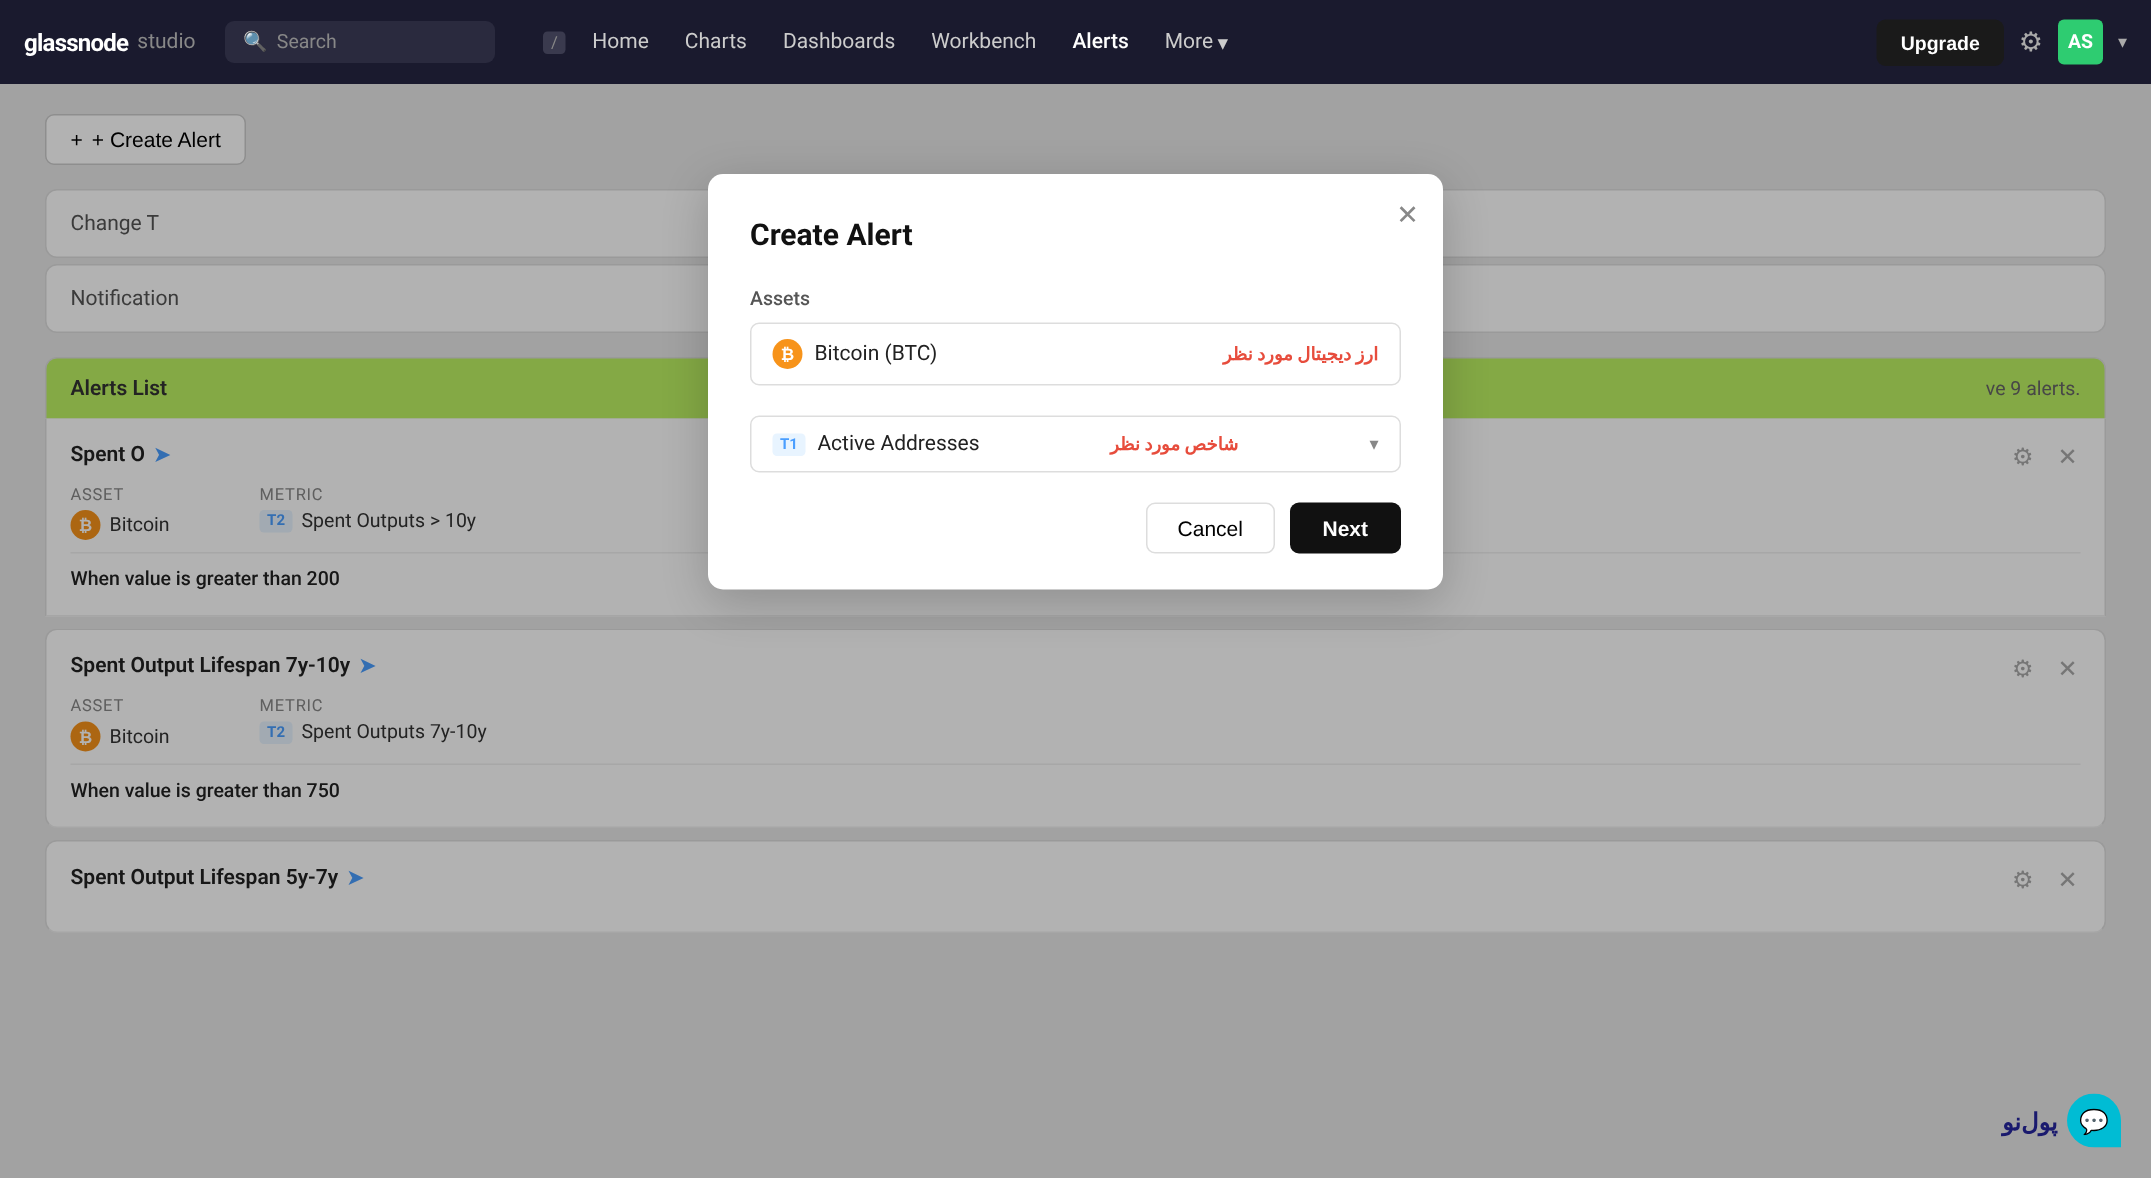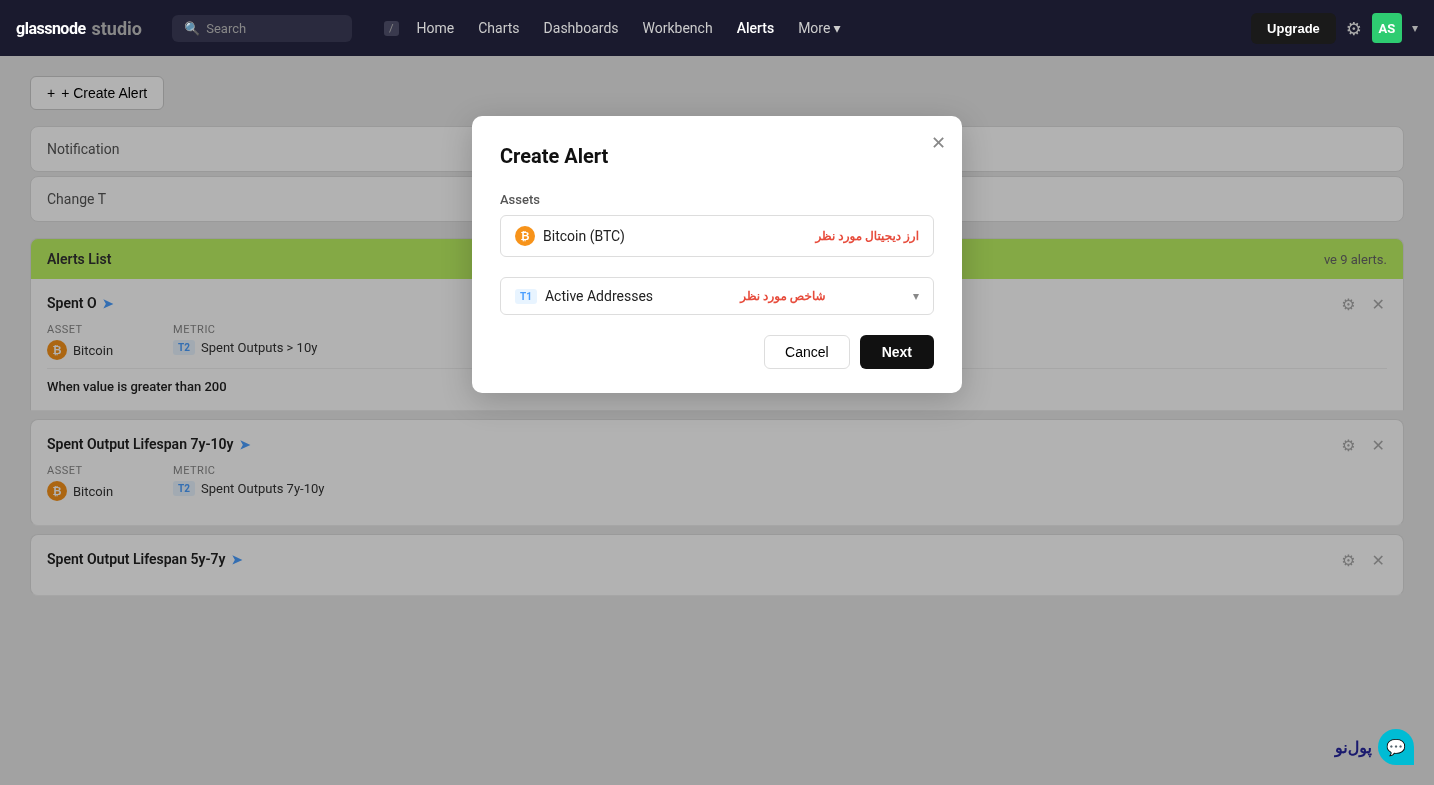--- a/index.html
+++ b/index.html
@@ -20,32 +20,32 @@
       align-items: center;
       padding: 0 16px;
       gap: 8px;
       position: relative;
       z-index: 10;
     }
     .navbar-logo {
       display: flex;
       align-items: center;
       gap: 4px;
-      margin-right: 22px;
+      margin-right: 12px;
     }
     .logo-text-glass {
       color: #ffffff;
       font-weight: 700;
       font-size: 16px;
       letter-spacing: -0.5px;
     }
     .logo-text-studio {
       color: #888;
-      font-weight: 700;
-      font-size: 18px;
+      font-weight: 400;
+      font-size: 14px;
       margin-left: 2px;
     }
     .search-box {
       display: flex;
       align-items: center;
       background: #2a2a3e;
       border-radius: 6px;
       padding: 6px 12px;
       gap: 6px;
       min-width: 180px;
@@ -440,26 +440,26 @@
   </div>
 </nav>
 
 <div class="page-content">
 
   <button class="create-alert-btn">
     <span>+</span>
     <span>+ Create Alert</span>
   </button>
 
+  <div class="notification-row" style="margin-top:4px">
+    <span>Change T</span>
+  </div>
+
   <div class="notification-row">
     <span>Notification</span>
-  </div>
-
-  <div class="notification-row" style="margin-top:4px">
-    <span>Change T</span>
   </div>
 
   <div class="alerts-header" style="margin-top:16px">
     <span class="alerts-header-title">Alerts List</span>
     <span class="alerts-header-count">ve 9 alerts.</span>
   </div>
 
   <div class="alert-card">
     <div class="alert-card-title">
       <span>Spent O</span>
@@ -509,20 +509,24 @@
         </div>
       </div>
       <div class="alert-card-field">
         <label>Metric</label>
         <div class="metric-badge">
           <span class="tier-badge">T2</span>
           <span>Spent Outputs 7y-10y</span>
         </div>
       </div>
     </div>
+    <div class="alert-condition">
+      <span>When value is</span>
+      <span>greater than 750</span>
+    </div>
   </div>
 
   <div class="alert-card" style="margin-top:8px; border-top:1px solid #ddd; border-radius:8px;">
     <div class="alert-card-title">
       <span>Spent Output Lifespan 5y-7y</span>
       <span class="alert-card-arrow">➤</span>
     </div>
     <div class="card-actions">
       <button class="card-action-btn">⚙</button>
       <button class="card-action-btn">✕</button>

